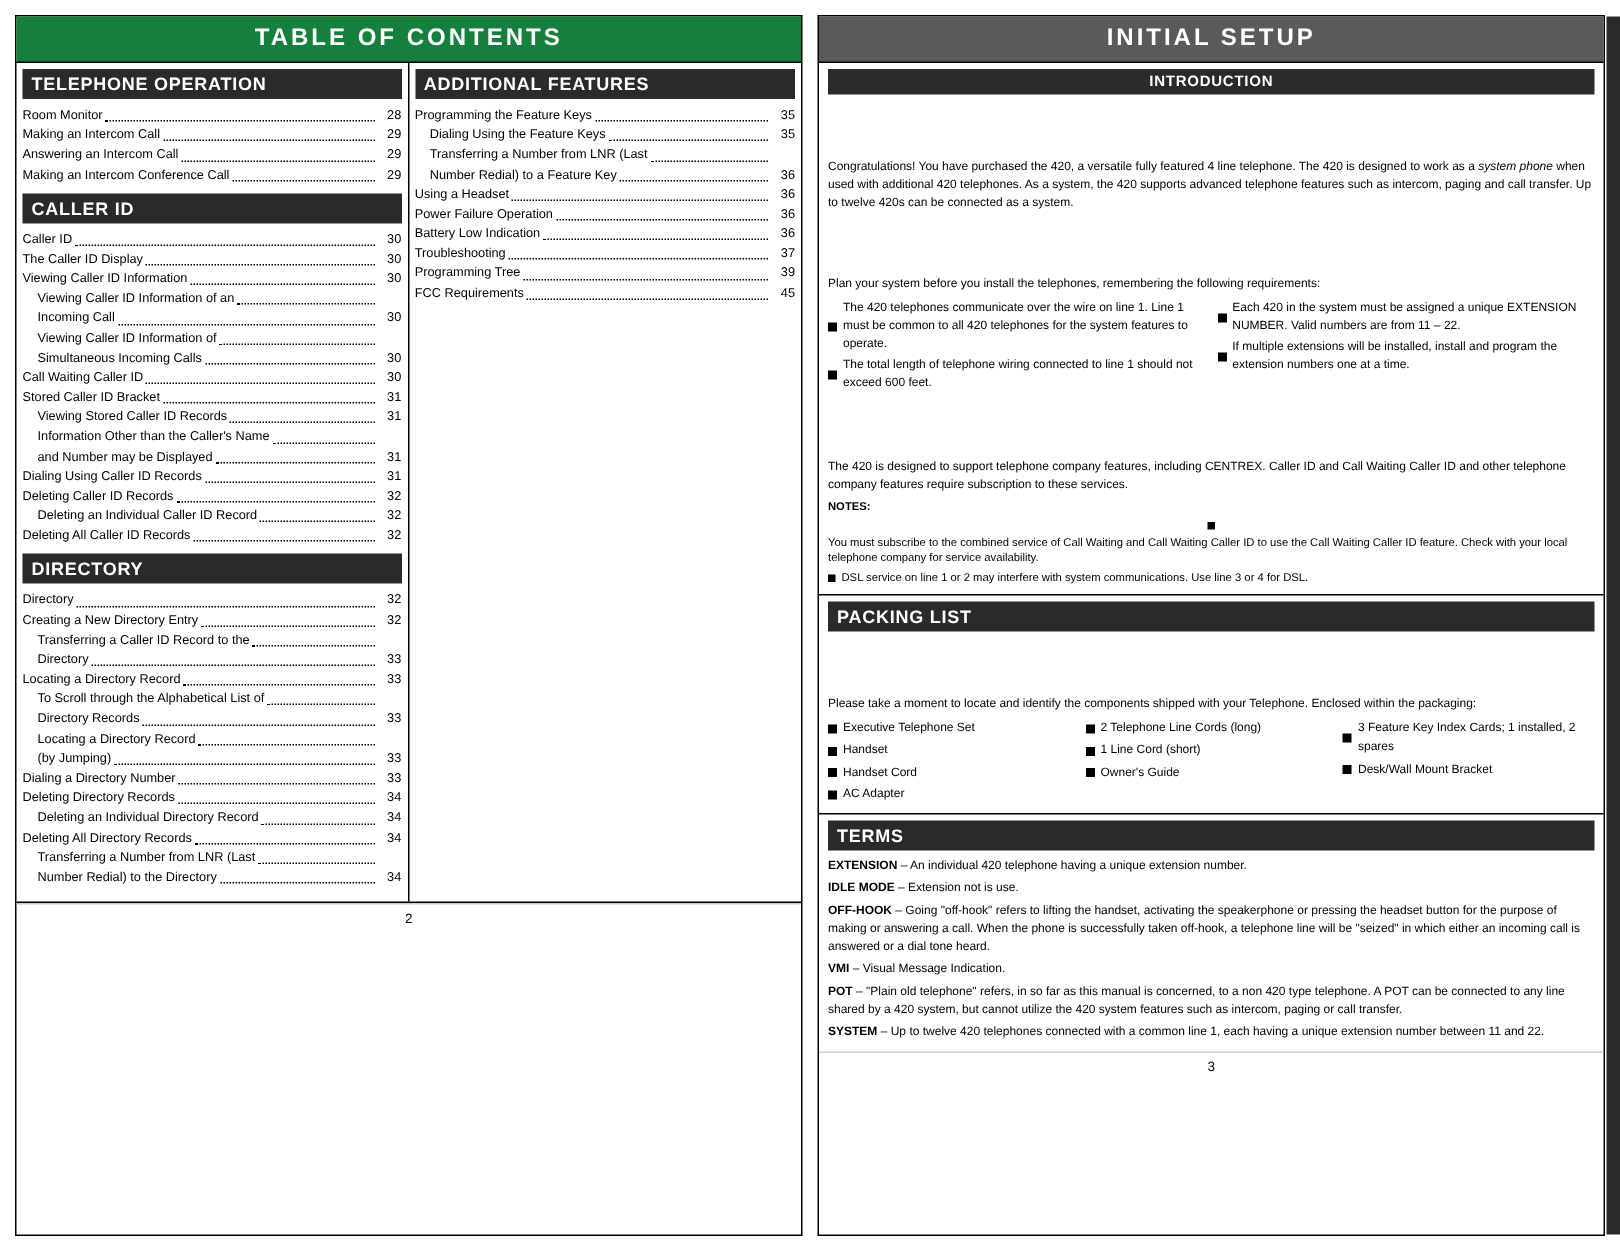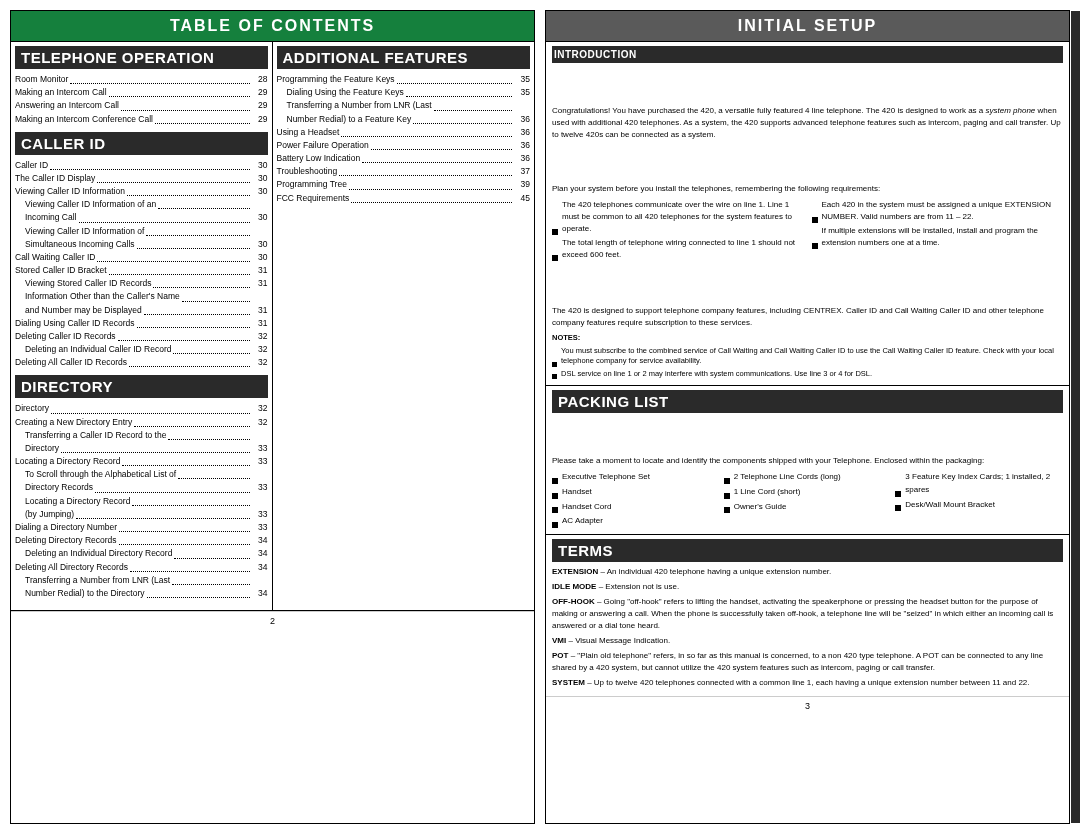--- a/index.html
+++ b/index.html
@@ -67,21 +67,21 @@
     }
 
     .toc-right {
       width: 50%;
       padding: 4px;
     }
 
     .section-header {
       background: #2a2a2a;
       color: #fff;
-      font-size: 15px;
+      font-size: 12px;
       font-weight: bold;
       padding: 3px 6px;
       margin-bottom: 4px;
       text-transform: uppercase;
       letter-spacing: 0.5px;
     }
 
     .toc-entry {
       display: flex;
       justify-content: flex-end;
@@ -112,23 +112,23 @@
     .intro-section {
       border-bottom: 1px solid #000;
       padding: 4px 6px;
     }
 
     .intro-header {
       background: #2a2a2a;
       color: #fff;
       font-size: 10px;
       font-weight: bold;
-      padding: 3px 2px;
+      padding: 3px 16px;
       margin-bottom: 4px;
-      text-align: left;
+      text-align: center;
       letter-spacing: 0.5px;
     }
 
     .intro-text {
       font-size: 8px;
       line-height: 1.5;
       margin-bottom: 4px;
       margin-top: 42px;
     }
 
@@ -139,21 +139,21 @@
     }
 
     .bullet-list {
       width: 50%;
       font-size: 8px;
       line-height: 1.5;
     }
 
     .bullet-item {
       display: flex;
-      align-items: flex-end;
+      align-items: center;
       gap: 4px;
       margin-bottom: 2px;
     }
 
     .bullet-square {
       width: 6px;
       height: 6px;
       background: #000;
       flex-shrink: 0;
       margin-top: 1px;
@@ -517,21 +517,21 @@
             <div class="bullet-square"></div>
             <span>If multiple extensions will be installed, install and program the extension numbers one at a time.</span>
           </div>
         </div>
       </div>
       <div class="intro-text">
         The 420 is designed to support telephone company features, including CENTREX. Caller ID and Call Waiting Caller ID and other telephone company features require subscription to these services.
       </div>
       <div class="notes-section">
         <strong>NOTES:</strong><br>
-        <div class="bullet-item" style="margin-top:2px;">
+        <div class="bullet-item" style="margin-top:2px;flex-direction:column;">
           <div class="bullet-square" style="width:5px;height:5px;margin-top:2px;"></div>
           <span>You must subscribe to the combined service of Call Waiting and Call Waiting Caller ID to use the Call Waiting Caller ID feature. Check with your local telephone company for service availability.</span>
         </div>
         <div class="bullet-item" style="margin-top:2px;">
           <div class="bullet-square" style="width:5px;height:5px;margin-top:2px;"></div>
           <span>DSL service on line 1 or 2 may interfere with system communications. Use line 3 or 4 for DSL.</span>
         </div>
       </div>
     </div>
 

